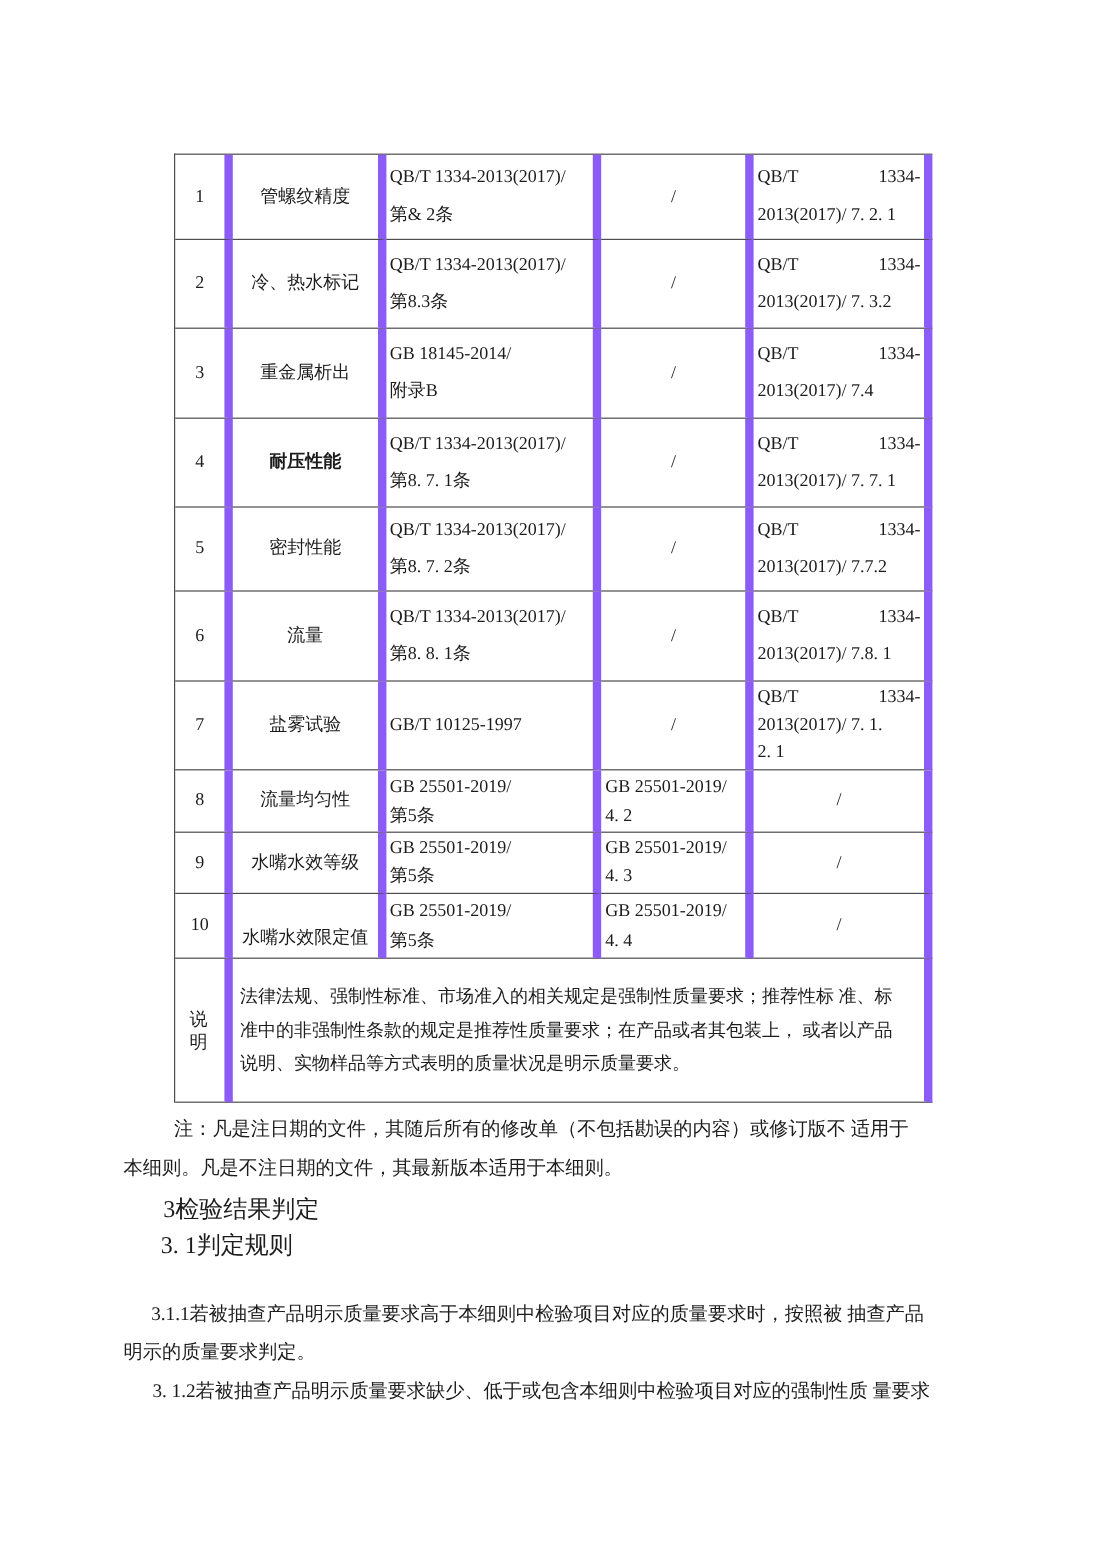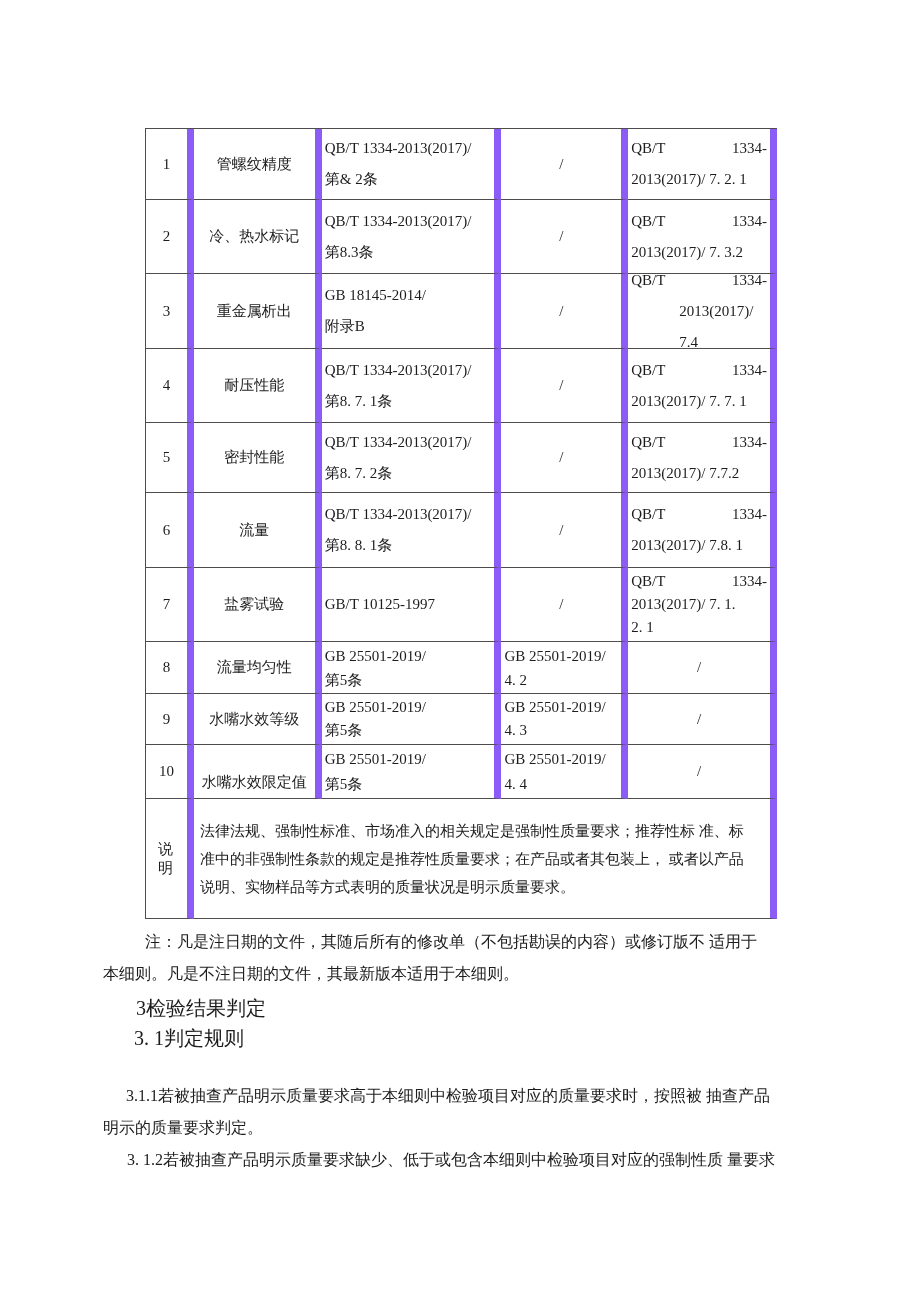--- a/index.html
+++ b/index.html
@@ -96,29 +96,29 @@
           <div style="line-height: 31px;">附录B</div>
         </div>
         <div class="tcell center" style="width: 127px;">
           <div style="line-height: 31px;">/</div>
         </div>
         <div class="tcell" style="width: 149px;">
           <div class="jline" style="line-height: 31px;">
             <span>QB/T</span>
             <span>1334-</span>
           </div>
-          <div style="line-height: 31px; margin-left: 48px;">2013(2017)/ 7.4</div>
+          <div style="line-height: 31px;">2013(2017)/ 7.4</div>
         </div>
       </div>
       <div class="trow" style="height: 74px;">
         <div class="tcell center" style="width: 48px;">
           <div style="line-height: 31px;">4</div>
         </div>
         <div class="tcell center" style="width: 128px;">
-          <div style="line-height: 31px;">耐压性能</div>
+          <div style="line-height: 31px; font-weight: bold;">耐压性能</div>
         </div>
         <div class="tcell" style="width: 180px;">
           <div style="line-height: 31px;">QB/T 1334-2013(2017)/</div>
           <div style="line-height: 31px;">第8. 7. 1条</div>
         </div>
         <div class="tcell center" style="width: 127px;">
           <div style="line-height: 31px;">/</div>
         </div>
         <div class="tcell" style="width: 149px;">
           <div class="jline" style="line-height: 31px;">

